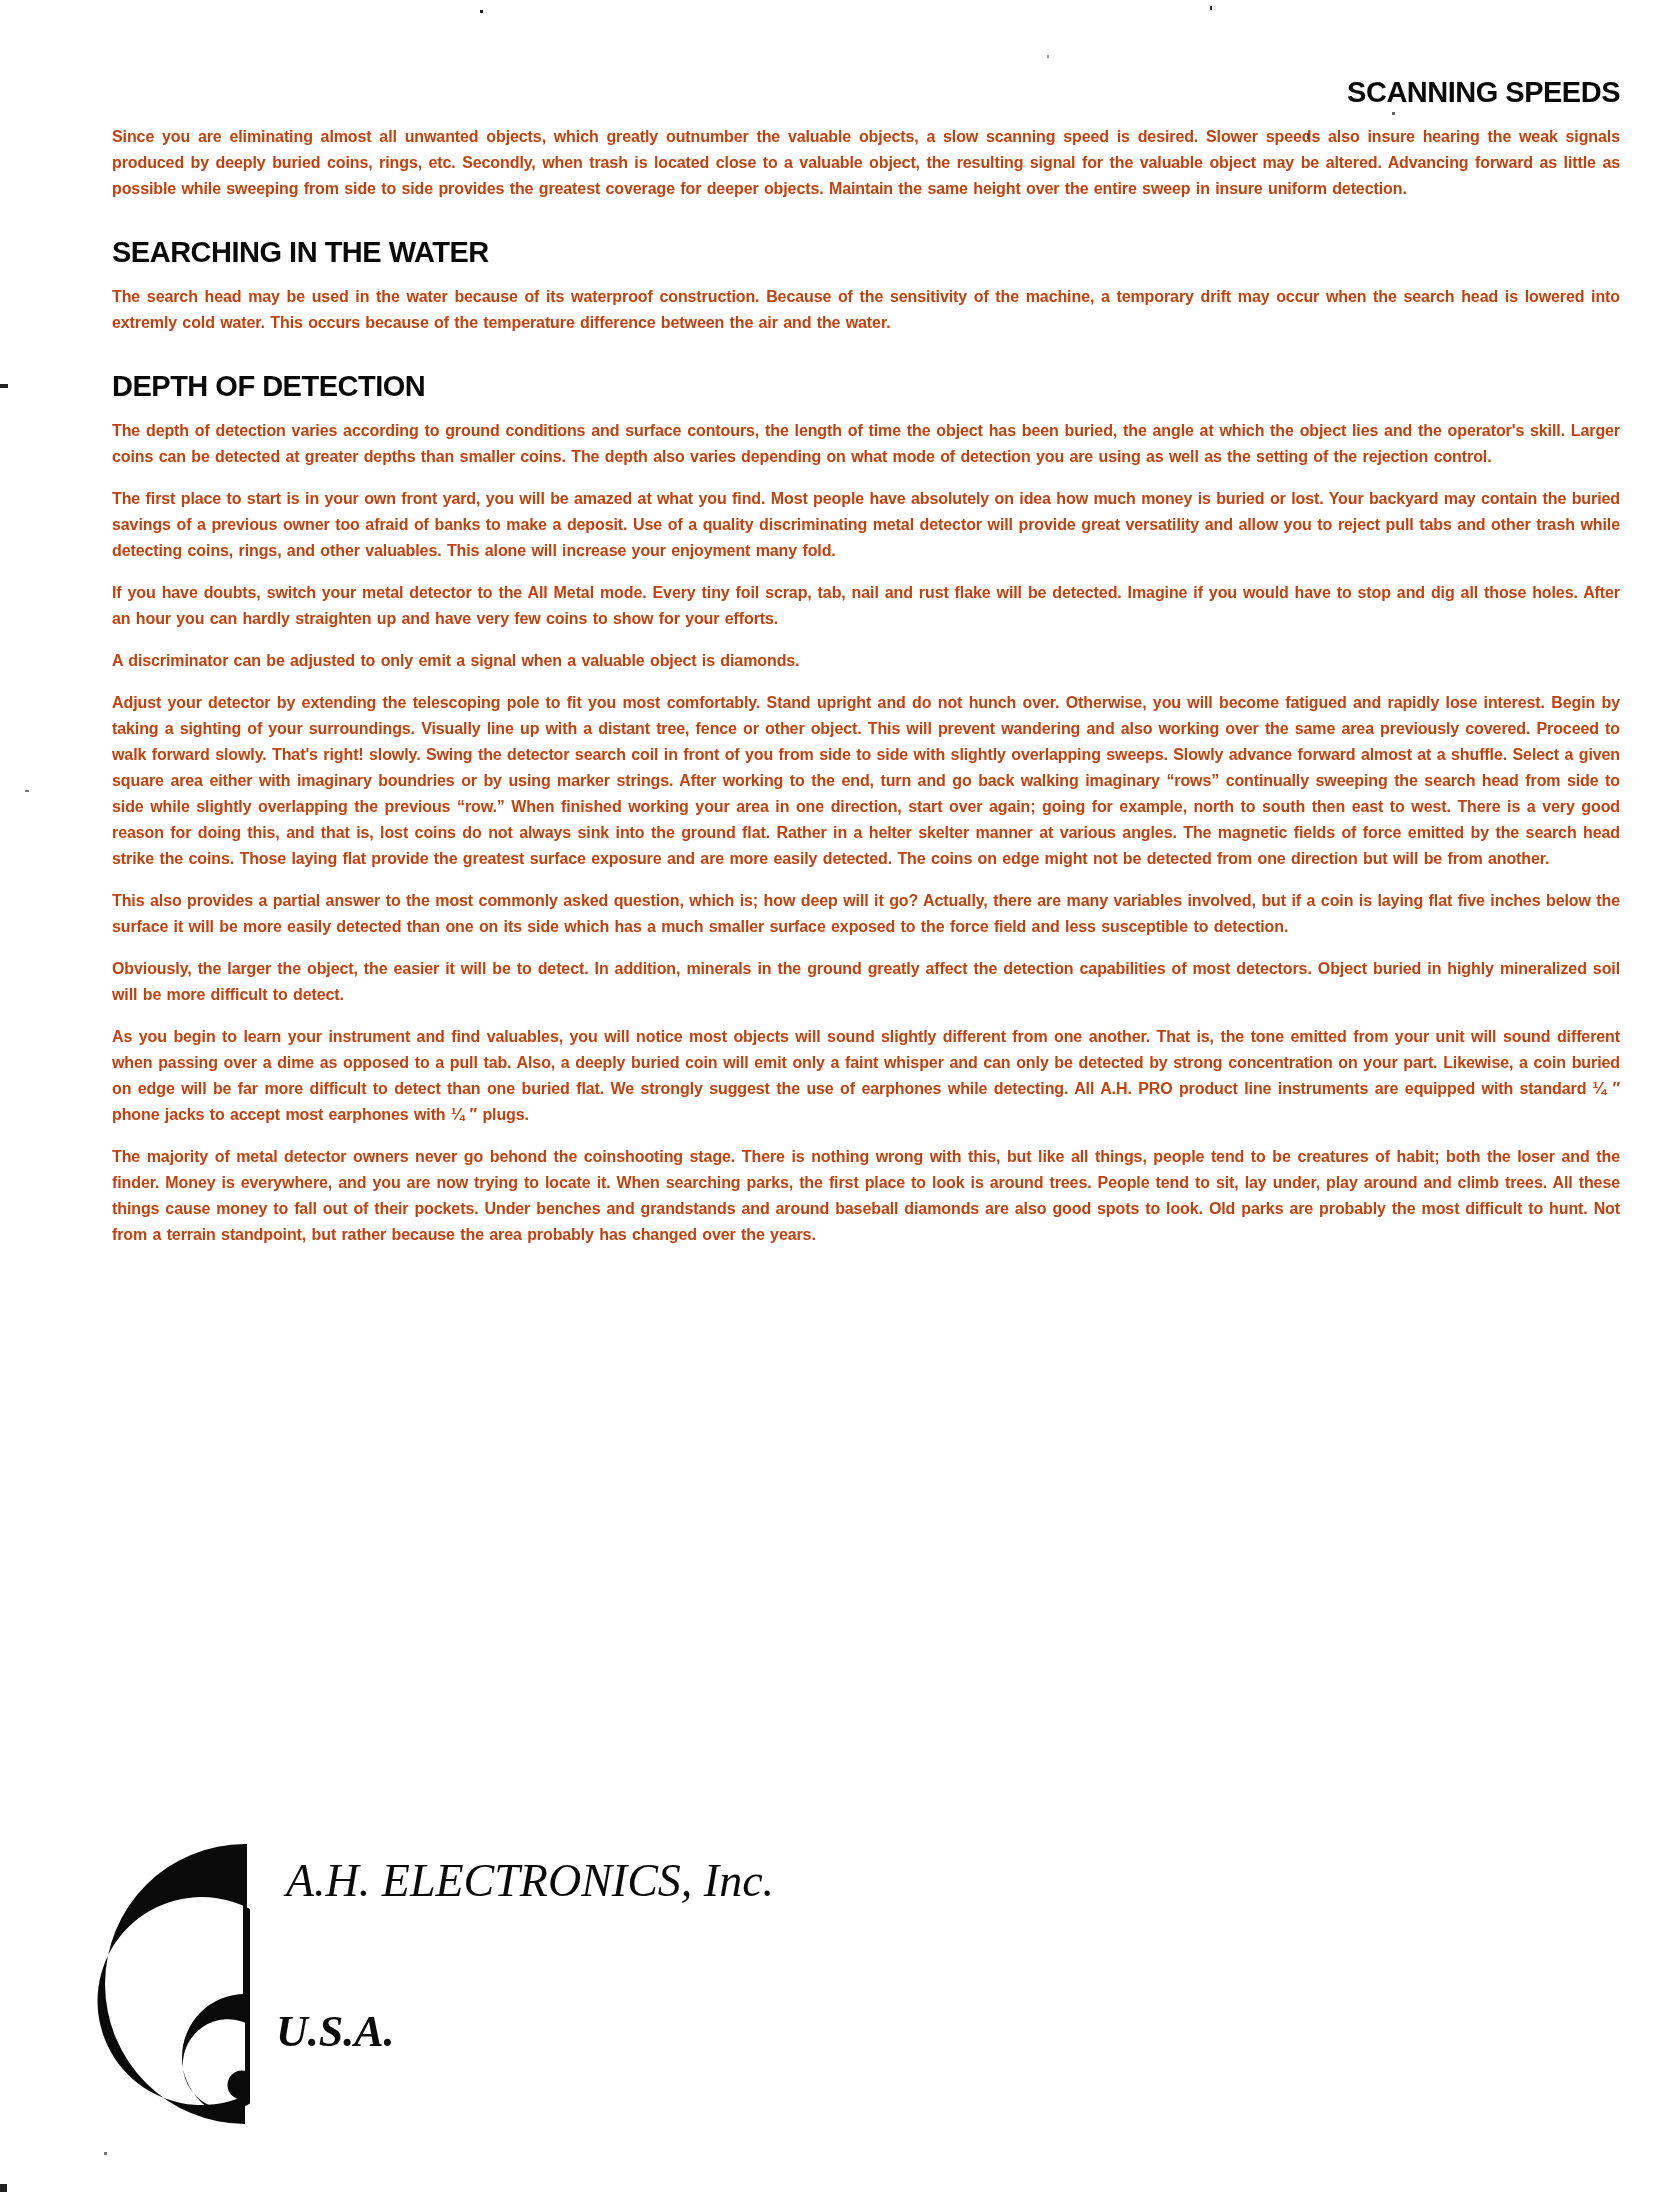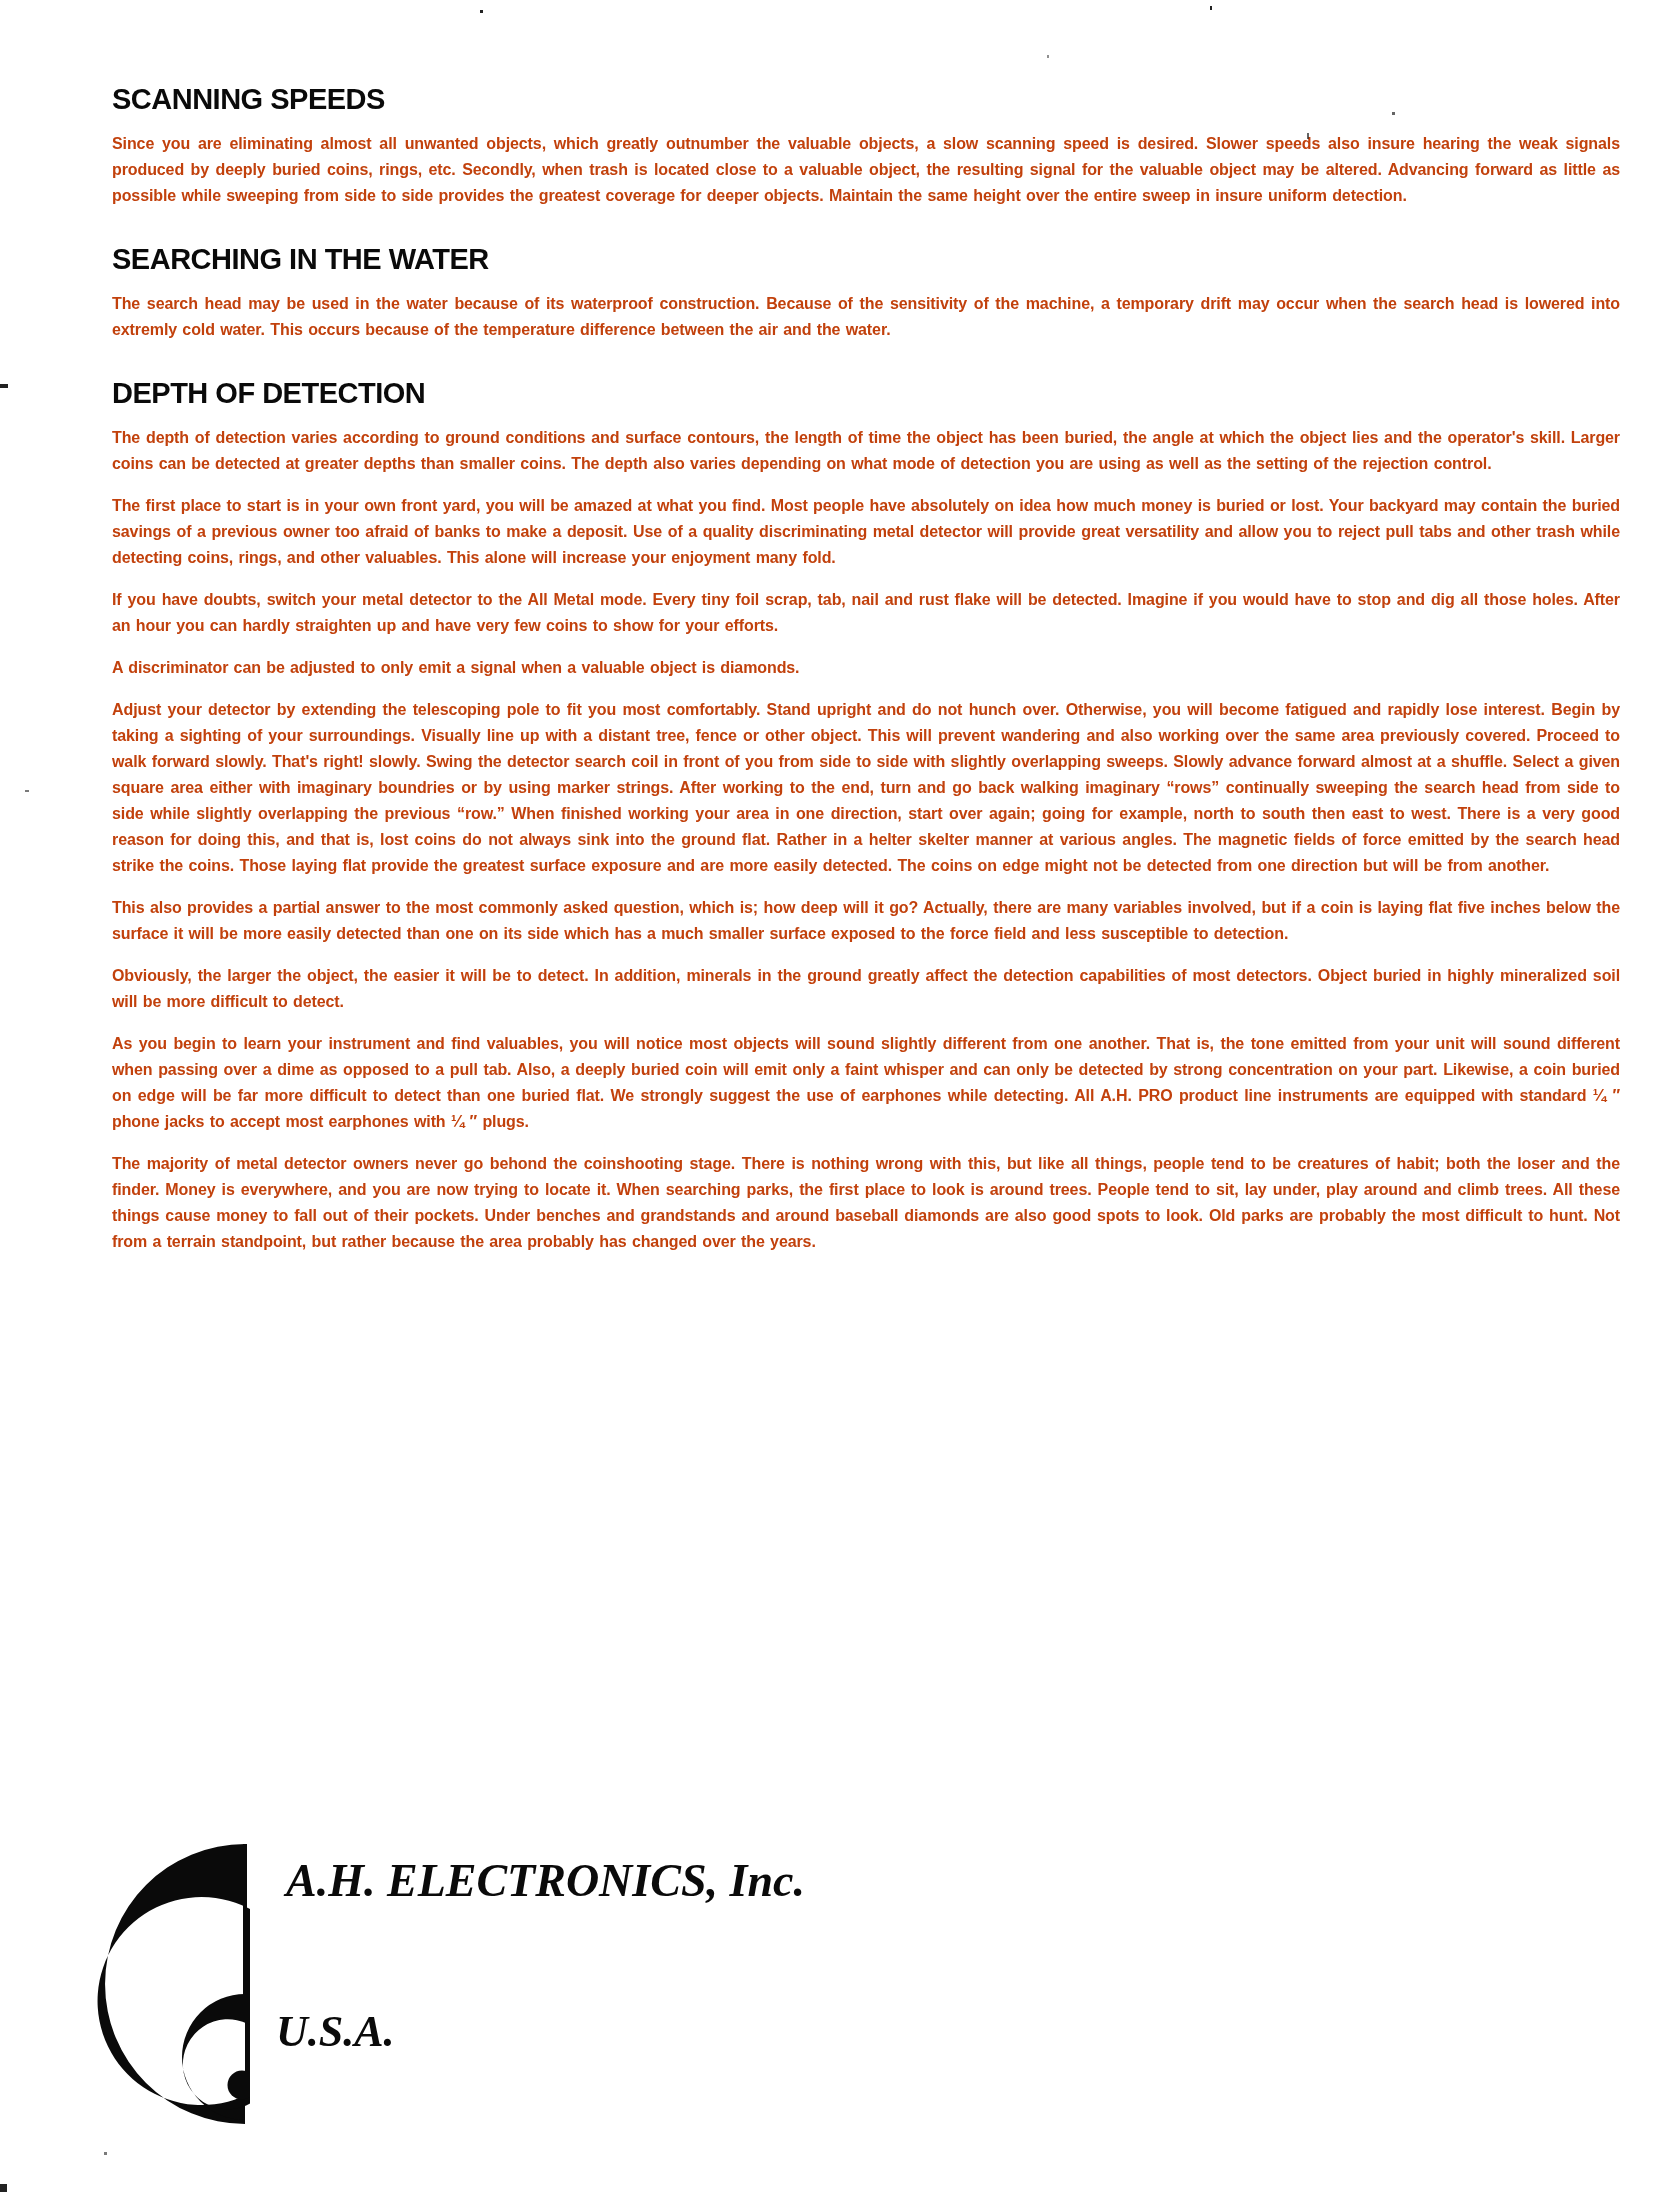--- a/index.html
+++ b/index.html
@@ -25,21 +25,21 @@
   }
   .section { margin: 0; }
   .section h2 {
     font-size: 29px;
     line-height: 32px;
     font-weight: bold;
     letter-spacing: -0.5px;
     margin: 34px 0 10px 0;
     color: #0a0a0a;
   }
-  .section:first-child h2 { margin-top: 11px; }
+  .section:first-child h2 { margin-top: 4px; text-align: right; }
   .section p {
     font-size: 16px;
     line-height: 26px;
     font-weight: bold;
     letter-spacing: -0.1px;
     word-spacing: 1px;
     text-align: justify;
     margin: 16px 0 12px 0;
     color: #c2410c;
   }
@@ -58,21 +58,21 @@
     left: 95px;
     top: 2px;
     width: 155px;
     height: 285px;
   }
   .company-name {
     position: absolute;
     left: 286px;
     top: 16px;
     font-family: "Liberation Serif", "DejaVu Serif", serif;
-    font-weight: bold;
+    font-weight: normal;
     font-style: italic;
     font-size: 46px;
     letter-spacing: 0px;
     color: #0a0a0a;
     white-space: nowrap;
   }
   .country-label {
     position: absolute;
     left: 276px;
     top: 168px;

